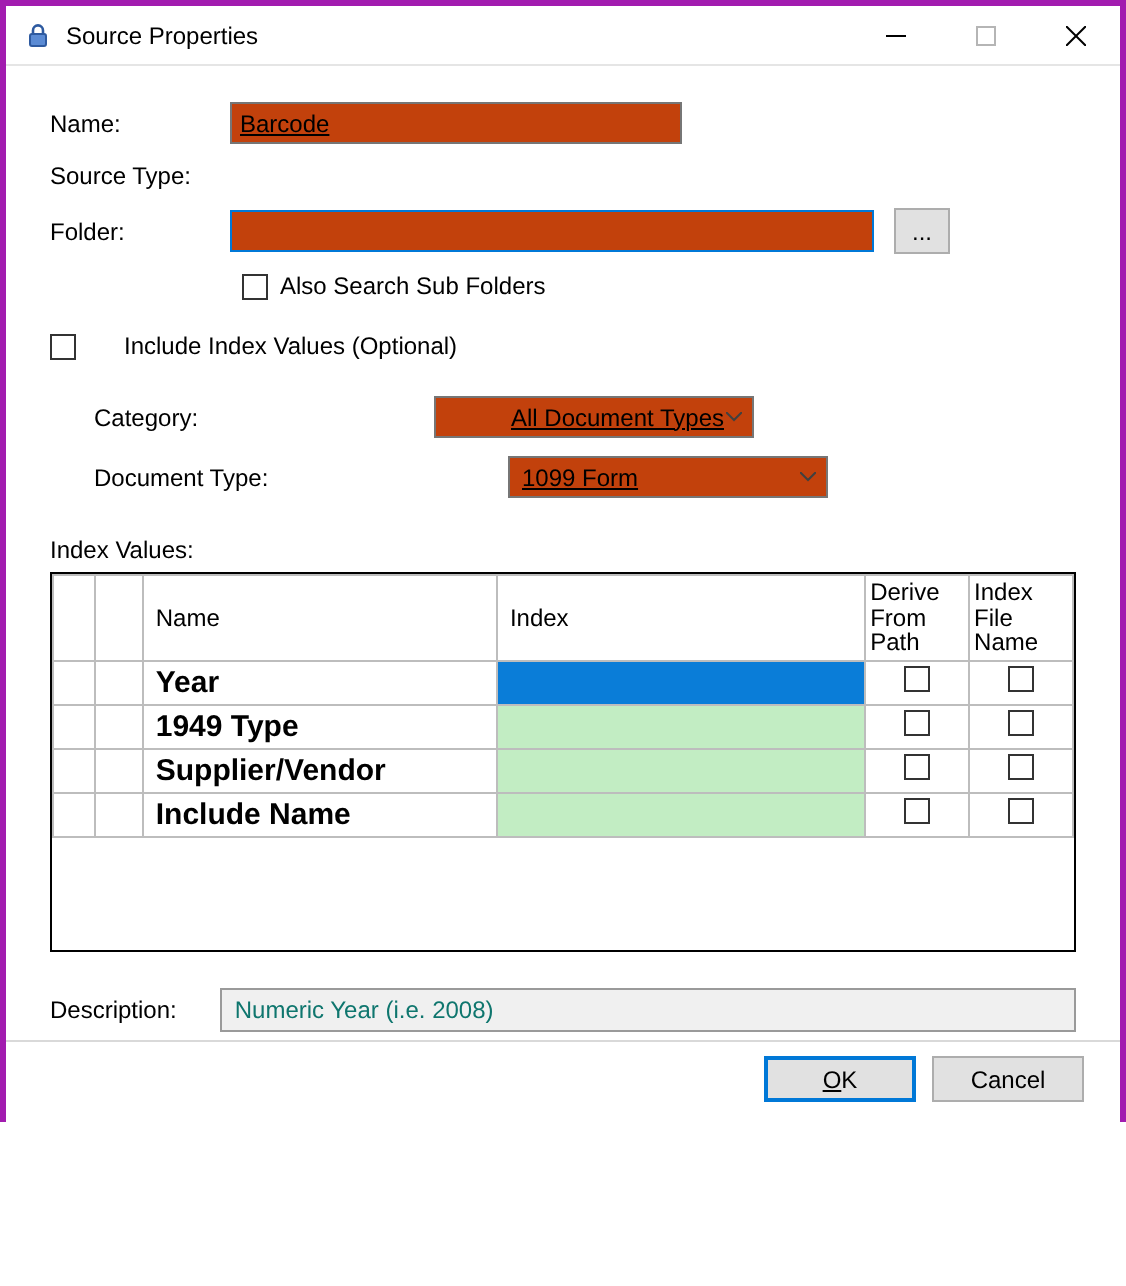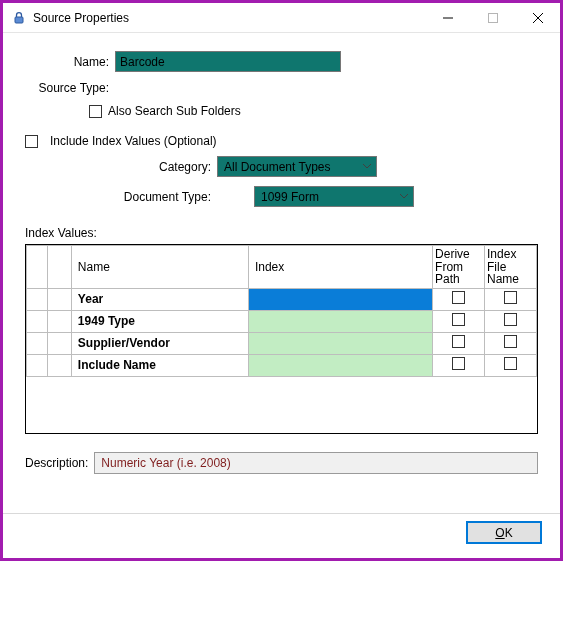--- a/index.html
+++ b/index.html
@@ -52,29 +52,29 @@
     display: flex;
     flex-direction: column;
   }
   .form-row {
     display: flex;
     align-items: center;
     margin-bottom: 9px;
   }
   .form-row > label {
     width: 90px;
-    text-align: right;
     padding-right: 6px;
   }
   input[type=text].tfield, .drop {
     height: 21px;
     border: 1px solid #767676;
-    background: #0f766e;
+    background: #c2410c;
     font: inherit;
     padding: 0 4px;
+    text-decoration: underline;
   }
   input[type=text].tfield { padding: 0 4px; }
   .drop {
     display: flex; align-items: center; justify-content: space-between;
     padding: 0 4px 0 6px;
     cursor: default;
   }
   .drop .chev {
     width: 10px; height: 10px;
     display: inline-flex; align-items: center; justify-content: center;
@@ -84,45 +84,45 @@
   .folder-input { width: 322px; border: 1px solid #0078d7 !important; outline: 1px solid #0078d7; outline-offset: -1px;}
   .browse-btn {
     width: 28px; height: 23px;
     margin-left: 10px;
     border: 1px solid #adadad;
     background: #e1e1e1;
     display: inline-flex; align-items: center; justify-content: center;
     font-size: 12px;
   }
   .sub-chk-row {
-    margin-left: 64px;
+    margin-left: 96px;
     display: flex;
     align-items: center;
     gap: 6px;
     margin-bottom: 6px;
   }
   .chkbox {
     width: 13px; height: 13px;
     border: 1px solid #333;
     background: #fff;
     display: inline-block;
   }
   .group-chk-row {
-    display: flex; align-items: center; gap: 12px;
+    display: flex; align-items: center; gap: 24px;
     margin-top: 10px;
-    margin-bottom: 8px;
+    margin-bottom: 18px;
     margin-left: 0;
   }
   .subform {
     padding-left: 22px;
   }
   .subform .form-row > label {
     width: 170px;
   }
-  .cat-drop { width: 160px; }
+  .cat-drop { width: 160px; justify-content: flex-end; }
   .doctype-drop { width: 160px; margin-left: 37px; }
   .index-label {
     margin-top: 10px;
     margin-bottom: 4px;
   }
   
   .grid-wrap {
     border: 1px solid #000;
     height: 190px;
     background: #fff;
@@ -152,49 +152,49 @@
   col.c-handle1 { width: 18px; }
   col.c-handle2 { width: 20px; }
   col.c-name   { width: 150px; }
   col.c-value  { width: 156px; }
   col.c-derive { width: 44px; }
   col.c-ifname { width: 44px; }
   table.grid td {
     height: 22px;
     padding: 0 6px;
     font-weight: bold;
-    font-size: 12px;
+    font-size: 15px;
     vertical-align: middle;
   }
   table.grid td.rowhead { background: #fff; padding:0;}
   table.grid td.centered { text-align: center; padding: 0; font-weight: normal; }
   .cell-chk {
     width: 13px; height: 13px;
     border: 1px solid #333;
     display: inline-block;
     background: #fff;
   }
   .val-blue  { background: #0a7dd8; }
   .val-green { background: #c2edc3; }
   .grid-spacer { flex:1; }
   
   .desc-row {
     display: flex;
     align-items: center;
     margin-top: 18px;
-    gap: 6px;
+    gap: 22px;
   }
   .desc-row label { }
   .desc-field {
     flex: 1;
     height: 22px;
     border: 1px solid #9a9a9a;
     background: #f0f0f0;
     padding: 3px 6px;
-    color: #7f1d1d;
+    color: #0f766e;
   }
   
   .footer {
     border-top: 1px solid #d9d9d9;
     padding: 7px 18px 14px;
     display: flex;
     justify-content: flex-end;
     gap: 8px;
     background: #fff;
   }
@@ -250,20 +250,27 @@
 
     <div class="form-row">
       <label>Name:</label>
       <input type="text" class="tfield name-input" value="Barcode" style="">
     </div>
 
     <div class="form-row">
       <label>Source Type:</label>
     </div>
 
+    <div class="form-row">
+      <label>Folder:</label>
+      <input type="text" class="tfield folder-input" value="" style="">
+      <div class="browse-btn">
+        <span>...</span>
+      </div>
+    </div>
 
     <div class="sub-chk-row">
       <span class="chkbox"></span>
       <span>Also Search Sub Folders</span>
     </div>
 
     <div class="group-chk-row">
       <span class="chkbox"></span>
       <span>Include Index Values (Optional)</span>
     </div>
@@ -355,15 +362,16 @@
 
     <div class="desc-row">
       <label>Description:</label>
       <div class="desc-field">Numeric Year (i.e. 2008)</div>
     </div>
 
   </div>
 
   <div class="footer">
     <button class="btn primary"><span class="ul">O</span><span>K</span></button>
+    <button class="btn">Cancel</button>
   </div>
 
 </div>
 
 </body></html>

